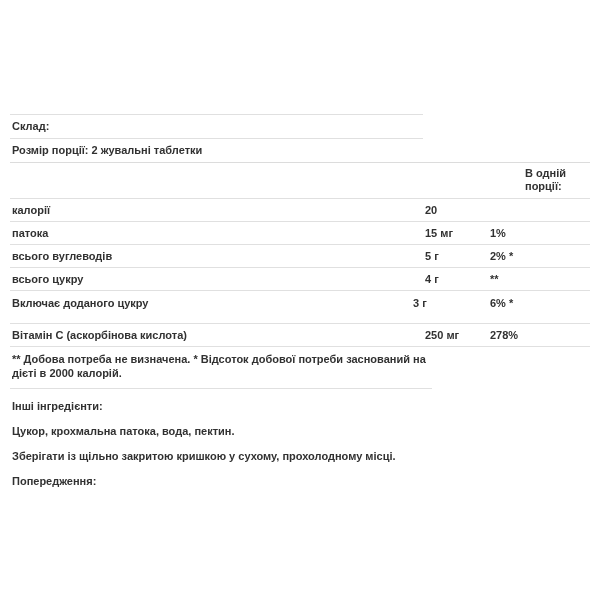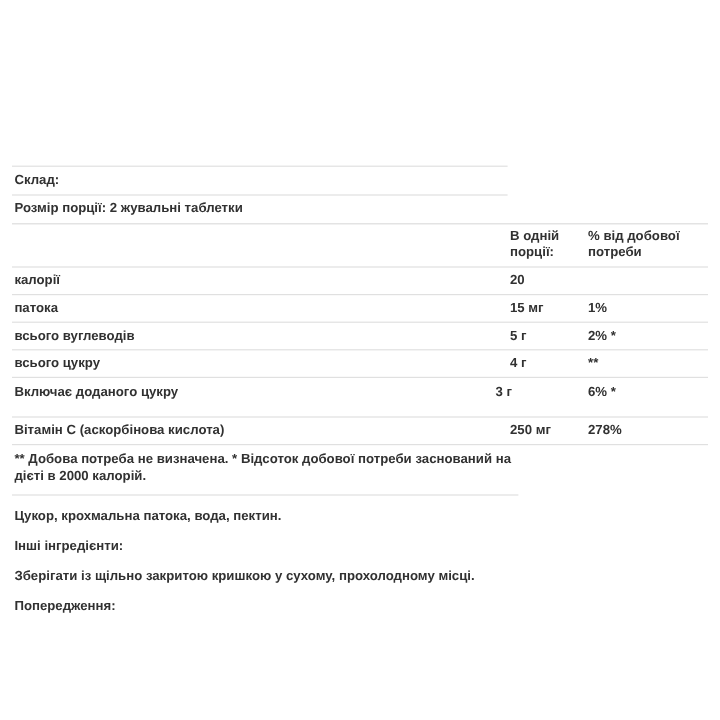--- a/index.html
+++ b/index.html
@@ -3,21 +3,21 @@
 <meta charset="utf-8">
 <style>
   * { margin:0; padding:0; box-sizing:border-box; }
   html,body { width:600px; height:600px; background:#ffffff; }
   body {
     font-family:"Liberation Sans", sans-serif;
     color:#313131;
     font-weight:700;
     position:relative;
   }
-  .panel { position:absolute; left:10px; top:114px; width:580px;margin-top:24px; }
+  .panel { position:absolute; left:10px; top:114px; width:580px; }
 
   
   .info-row {
     width:413px;
     border-top:1px solid #e0e0e0;
     padding:5px 0 5px 2px;
     font-size:11px;
     line-height:13px;
   }
 
@@ -67,21 +67,20 @@
 <body>
 
 <div class="panel">
 
   <div class="info-row">Склад:</div>
   <div class="info-row">Розмір порції: 2 жувальні таблетки</div>
 
   <div class="thead">
     <div class="col-label"></div>
     <div class="col-amount">В одній порції:</div>
-    <div class="col-dv">% від добової потреби</div>
   </div>
 
   <div class="trow">
     <div class="col-label">калорії</div>
     <div class="col-amount">20</div>
     <div class="col-dv"></div>
   </div>
 
   <div class="trow">
     <div class="col-label">патока</div>
@@ -109,19 +108,19 @@
 
   <div class="trow">
     <div class="col-label">Вітамін C (аскорбінова кислота)</div>
     <div class="col-amount">250 мг</div>
     <div class="col-dv">278%</div>
   </div>
 
   <div class="footnote">** Добова потреба не визначена. * Відсоток добової потреби заснований на дієті в 2000 калорій.</div>
 
   <div class="bottom">
+    <div class="b-line">Інші інгредієнти:</div>
     <div class="b-line">Цукор, крохмальна патока, вода, пектин.</div>
-    <div class="b-line">Інші інгредієнти:</div>
     <div class="b-line">Зберігати із щільно закритою кришкою у сухому, прохолодному місці.</div>
     <div class="b-line">Попередження:</div>
   </div>
 
 </div>
 
 </body></html>

